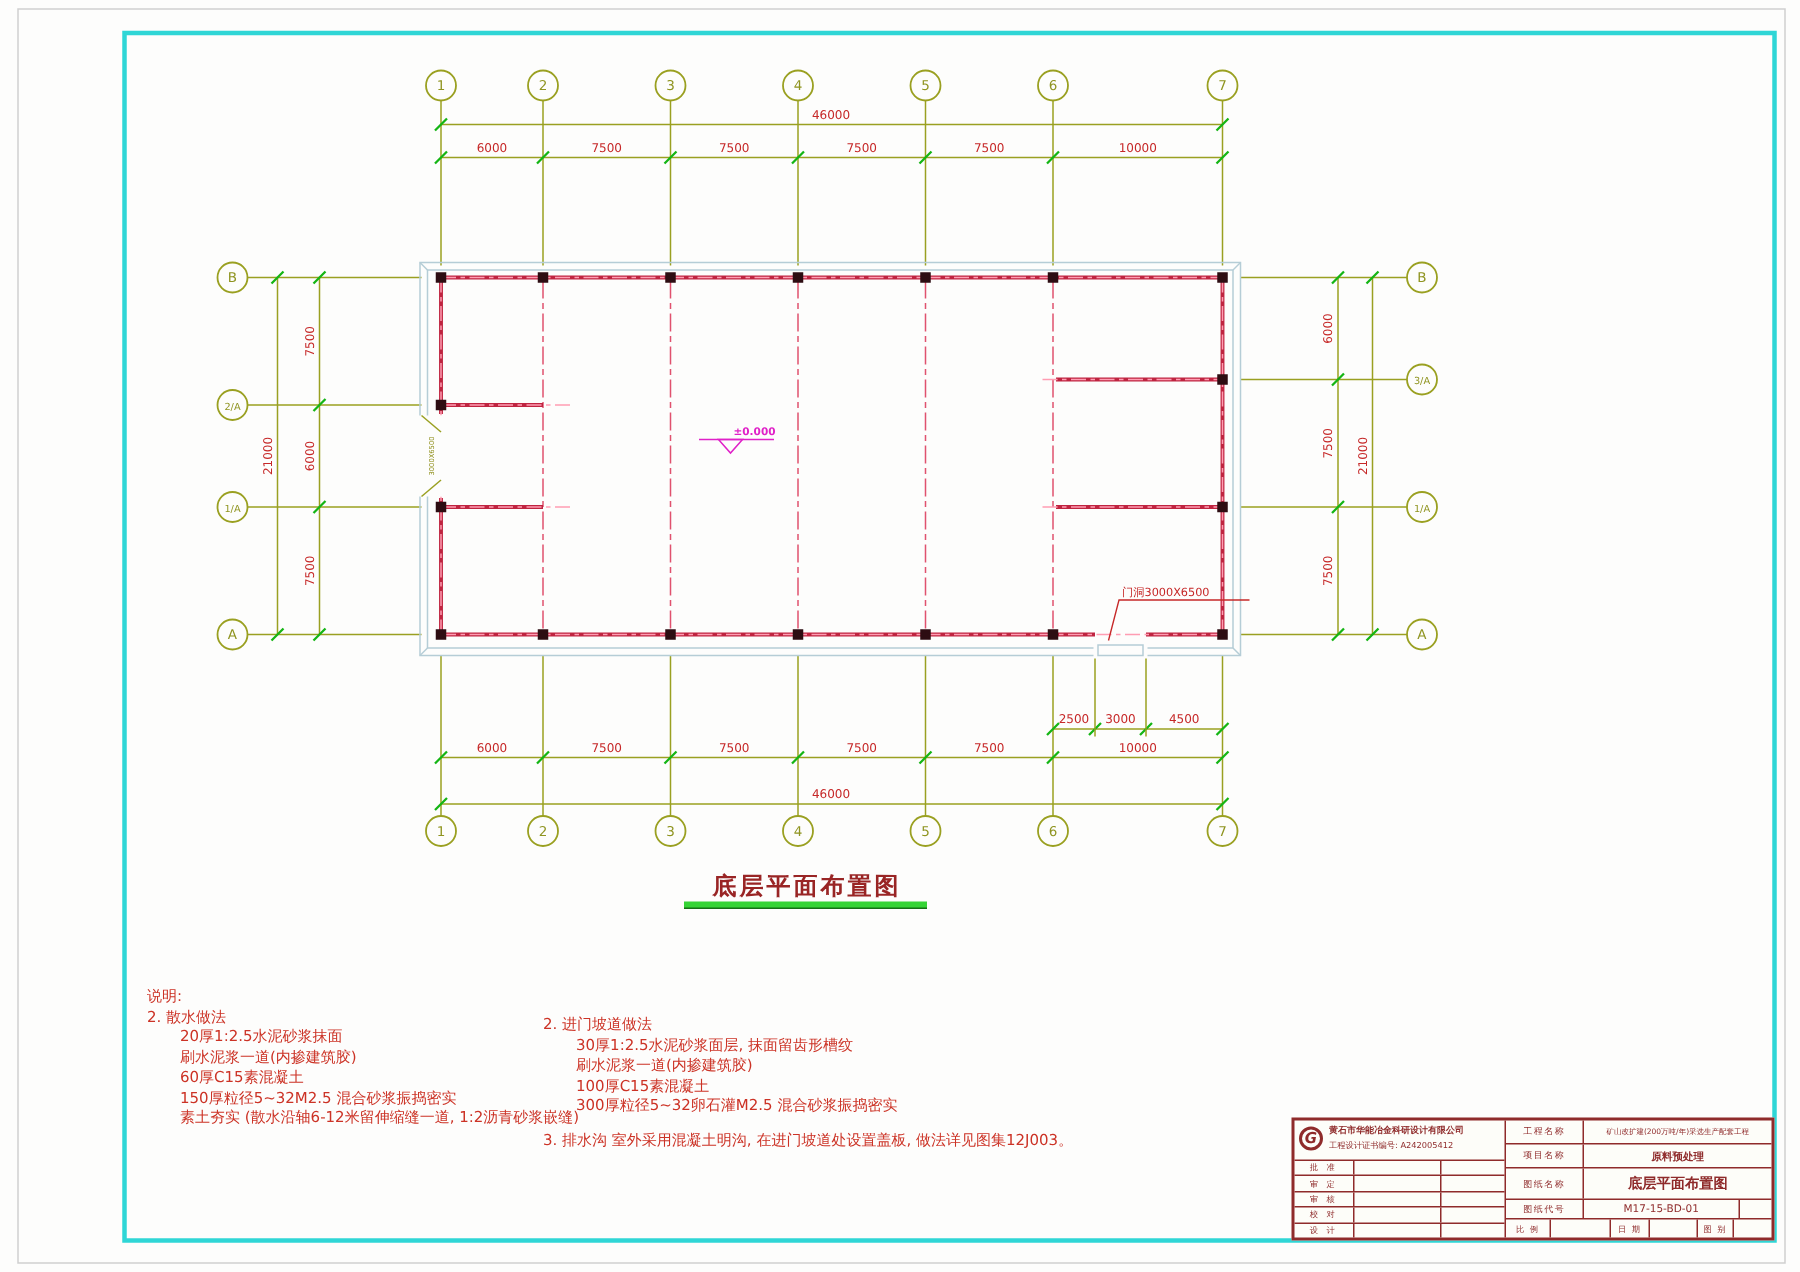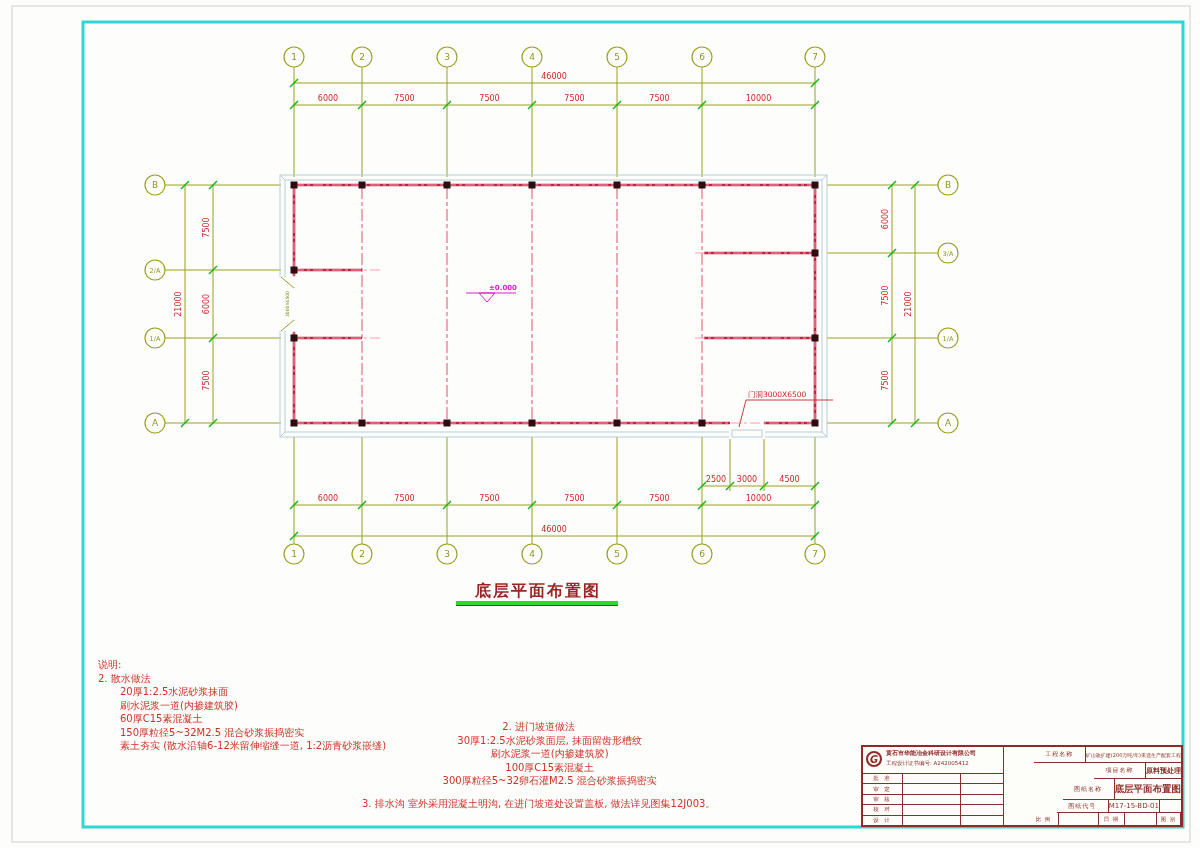--- a/index.html
+++ b/index.html
@@ -25,21 +25,21 @@
 
   
   .dwg-title{position:absolute;left:452px;top:581px;width:172px;text-align:center;
              color:#992525;font-size:16px;font-weight:bold;letter-spacing:2px;}
   .dwg-title-bar{position:absolute;left:456px;top:601px;width:162px;height:4px;
                  background:#35d435;border-bottom:1.5px solid #147014;}
 
   
   .notes{position:absolute;color:#cc3326;font-size:10px;line-height:13.5px;white-space:nowrap;}
   #notes-col1{left:98px;top:658px;}
-  #notes-col2{left:362px;top:720px;text-align:center;}
+  #notes-col2{left:362px;top:677px;}
   .note-ind{padding-left:22px;}
   .note-item3{margin-top:9px;}
 
   
   .tb{position:absolute;left:861px;top:745px;width:322px;height:82px;
       border:2px solid #8f2b2b;background:#fdfdf9;display:flex;color:#8f2b2b;box-sizing:border-box;}
   .tb *{box-sizing:border-box;}
   .tb-left{width:141px;border-right:1.5px solid #8f2b2b;display:flex;flex-direction:column;}
   .tb-company{height:27px;border-bottom:1px solid #8f2b2b;position:relative;padding:2px 1px 0 23px;}
   .tb-logo{position:absolute;left:3px;top:4px;width:16px;height:16px;border:2px solid #8f2b2b;
@@ -47,21 +47,21 @@
            display:flex;align-items:center;justify-content:center;color:#8f2b2b;}
   .tb-cname{font-size:6px;font-weight:bold;white-space:nowrap;overflow:hidden;}
   .tb-cert{font-size:5.5px;white-space:nowrap;overflow:hidden;margin-top:2px;}
   .tb-sign{flex:1;display:flex;flex-direction:column;}
   .tb-srow{flex:1;display:flex;border-bottom:1px solid #8f2b2b;}
   .tb-srow:last-child{border-bottom:none;}
   .tb-c1{width:40px;border-right:1px solid #8f2b2b;font-size:5.5px;display:flex;
          align-items:center;justify-content:center;letter-spacing:2px;}
   .tb-c2{width:58px;border-right:1px solid #8f2b2b;}
   .tb-c3{flex:1;}
-  .tb-right{flex:1;display:flex;flex-direction:column;align-items:flex-end;}
+  .tb-right{flex:1;display:flex;flex-direction:column;}
   .tr-row{display:flex;border-bottom:1px solid #8f2b2b;align-items:stretch;}
   .tr-row:last-child{border-bottom:none;}
   .tr-lab{width:52px;border-right:1px solid #8f2b2b;font-size:6px;display:flex;
           align-items:center;justify-content:center;letter-spacing:1px;white-space:nowrap;}
   .tr-val{flex:1;display:flex;align-items:center;justify-content:center;overflow:hidden;white-space:nowrap;}
   .r1{height:16px;} .r1 .tr-val{font-size:5px;}
   .r2{height:16px;} .r2 .tr-val{font-size:7px;font-weight:bold;}
   .r3{height:21px;} .r3 .tr-val{font-size:9.5px;font-weight:bold;}
   .r4{height:13px;} .r4 .tr-val{font-size:7px;}
   .r4-extra{width:22px;border-left:1px solid #8f2b2b;}

